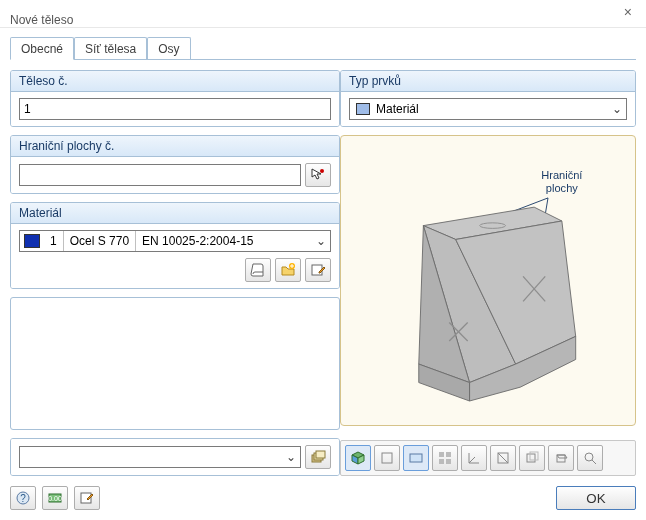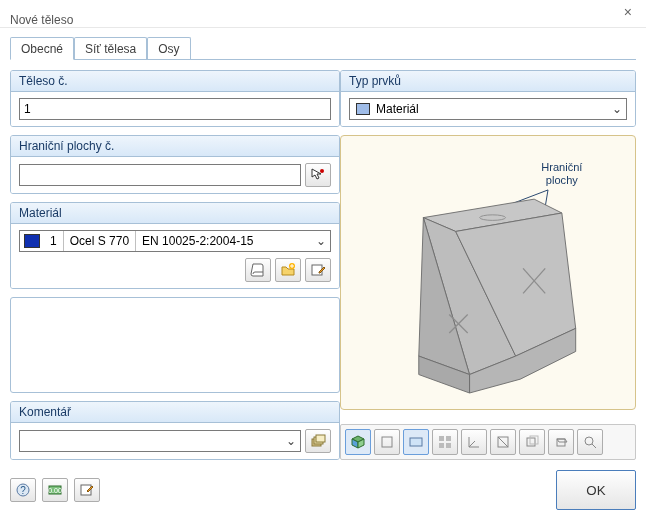--- a/index.html
+++ b/index.html
@@ -153,21 +153,21 @@
     display:flex; gap:3px; margin-top:6px;
     border:1px solid #c8c8c8; padding:4px 4px; border-radius:2px;
     background:#f7f7f7;
   }
   .toolbar-bottom .iconbtn { min-width:26px; height:26px; }
   .toolbar-bottom .iconbtn.toggled { border-color:#6a9edb; background:#dde9f7; }
   .footer {
     display:flex; align-items:center; gap:6px; padding-top:10px;
   }
   .footer .spacer-f { flex:1; }
-  .btn.wide { min-width:80px; height:40px; }
+  .btn.wide { min-width:80px; height:24px; }
   .btn.primary { border-color:#4a7dbb; }
 </style>
 </head>
 <body>
 
 <div class="titlebar">
   <span>Nové těleso</span>
   <span class="close">×</span>
 </div>
 
@@ -232,21 +232,20 @@
                   <path d="M9 10 l5 -5 l1 1 l-5 5 l-1 0 Z" fill="#f0a030" stroke="#8a5a10"></path>
                 </svg>
             </div>
           </div>
         </div>
       </div>
 
       <div class="spacer"></div>
 
       <div class="group">
-        <div class="group-header">Komentář</div>
         <div class="group-body">
           <div class="row-with-btn">
             <div class="typ-combo" style="flex:1">
               <span style="flex:1;padding:0 4px"></span>
               <div class="arrow">⌄</div>
             </div>
             <div class="iconbtn">
               <svg viewBox="0 0 16 16">
                   <rect x="2" y="6" width="9" height="7" fill="#d6c38a" stroke="#8a7a3a"></rect>
                   <rect x="4" y="4" width="9" height="7" fill="#e8dca8" stroke="#8a7a3a"></rect>

